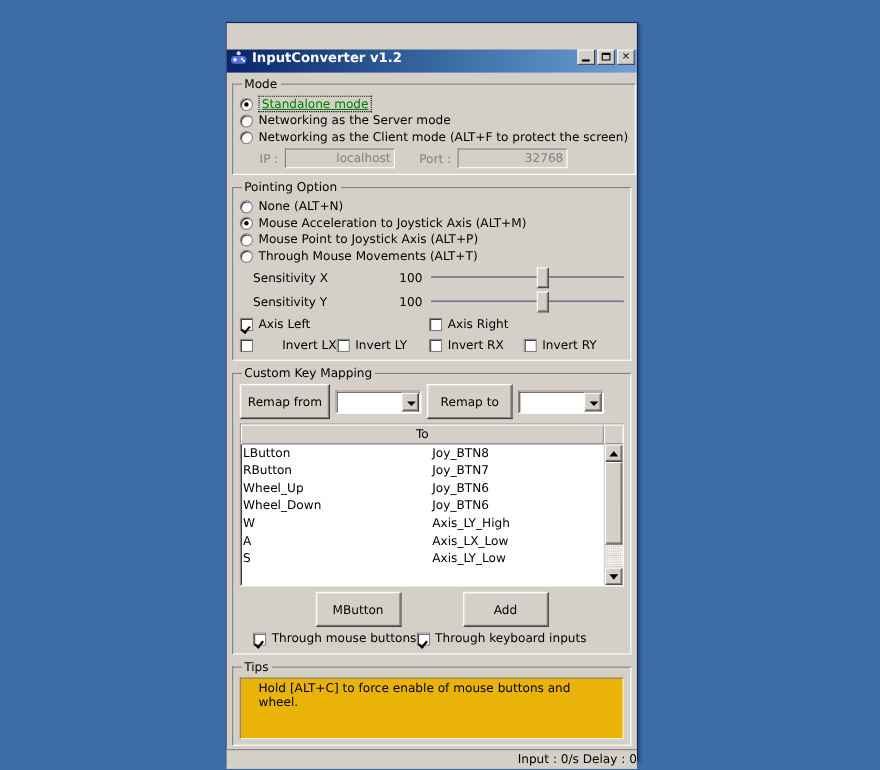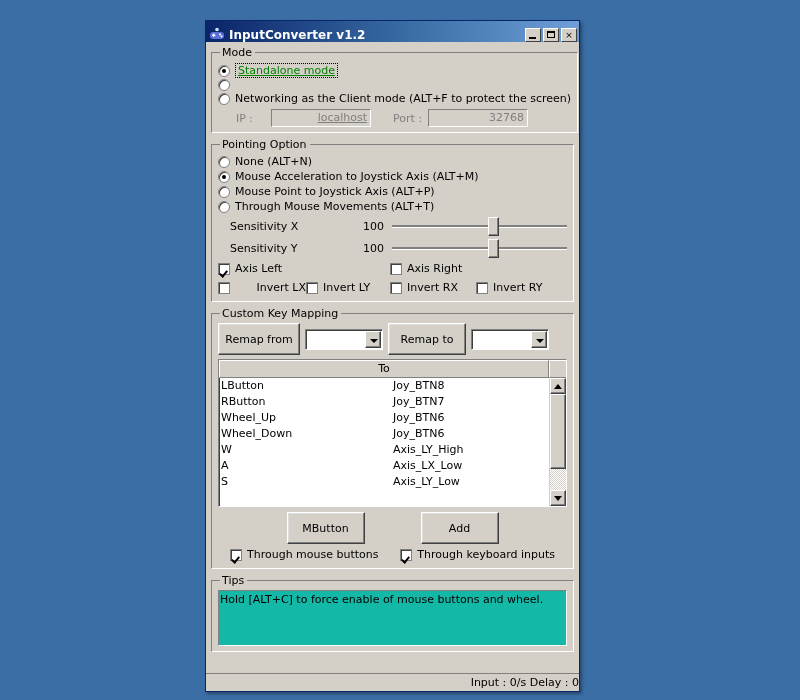--- a/index.html
+++ b/index.html
@@ -27,23 +27,24 @@
     box-shadow: 2px 2px 3px rgba(0,0,0,0.35);
     display: flex;
     flex-direction: column;
   }
 
   .titlebar {
     height: 21px;
     flex: 0 0 21px;
     background: linear-gradient(to right, #0a246a 0%, #3a6ea5 55%, #6f9fd8 100%);
     display: flex;
-    align-items: flex-end;
+    align-items: flex-start;
     padding: 0 2px 0 3px;
     box-sizing: border-box;
+    margin-top: 24px;
   }
   .app-icon {
     width: 16px; height: 16px;
     flex: 0 0 16px;
     margin-right: 4px;
     position: relative;
   }
   .title-text {
     color: #ffffff;
     font-size: 12px;
@@ -180,21 +181,21 @@
     box-sizing: border-box;
     height: 18px;
     line-height: 16px;
     font-size: 11px;
     color: #808080;
     text-align: right;
     padding: 0 3px;
     overflow: hidden;
     white-space: nowrap;
   }
-  .fld.ip { width: 100px; margin-left: 18px; text-decoration: underline; }
+  .fld.ip { width: 100px; margin-left: 6px; }
   .fld.port { width: 100px; margin-left: 6px; text-align: right; }
 
   
   .slider-row {
     display: flex;
     align-items: center;
     margin: 2px 0 1px 0;
     padding-left: 12px;
   }
   .slider-row .name { width: 120px; font-size: 11px; }
@@ -366,31 +367,31 @@
     border-top: 1px solid #ffffff;
     border-left: 1px solid #ffffff;
     border-right: 1px solid #404040;
     border-bottom: 1px solid #404040;
     box-shadow: inset -1px -1px 0 #808080;
     box-sizing: border-box;
   }
 
   .action-row { display: flex; justify-content: center; gap: 56px; margin-bottom: 3px; }
   .action-row .btn { width: 78px; }
-  .bottom-checks { display: flex; justify-content: space-between; padding: 0 12px; }
+  .bottom-checks { display: flex; padding: 0 12px; }
 
   
   .tips-box {
     border: 1px solid #808080;
     border-right-color: #ffffff;
     border-bottom-color: #ffffff;
-    background: #14b8a6;
+    background: #eab308;
     box-sizing: border-box;
     height: 56px;
-    padding: 2px 1px;
+    padding: 2px 16px;
     font-size: 11px;
   }
 
   .statusbar {
     flex: 0 0 18px;
     height: 18px;
     border-top: 1px solid #808080;
     background: #d4d0c8;
     font-size: 11px;
     line-height: 17px;
@@ -433,20 +434,21 @@
     <fieldset class="group">
       <legend>Mode</legend>
 
       <div class="opt">
         <span class="radio on"></span>
         <span class="lbl-green">Standalone mode</span>
       </div>
 
       <div class="opt">
         <span class="radio"></span>
+        <span>Networking as the Server mode</span>
       </div>
 
       <div class="opt">
         <span class="radio"></span>
         <span>Networking as the Client mode (ALT+F to protect the screen)</span>
       </div>
 
       <div class="netrow">
         <span class="fld-label">IP :</span>
         <span class="fld ip">localhost</span>

